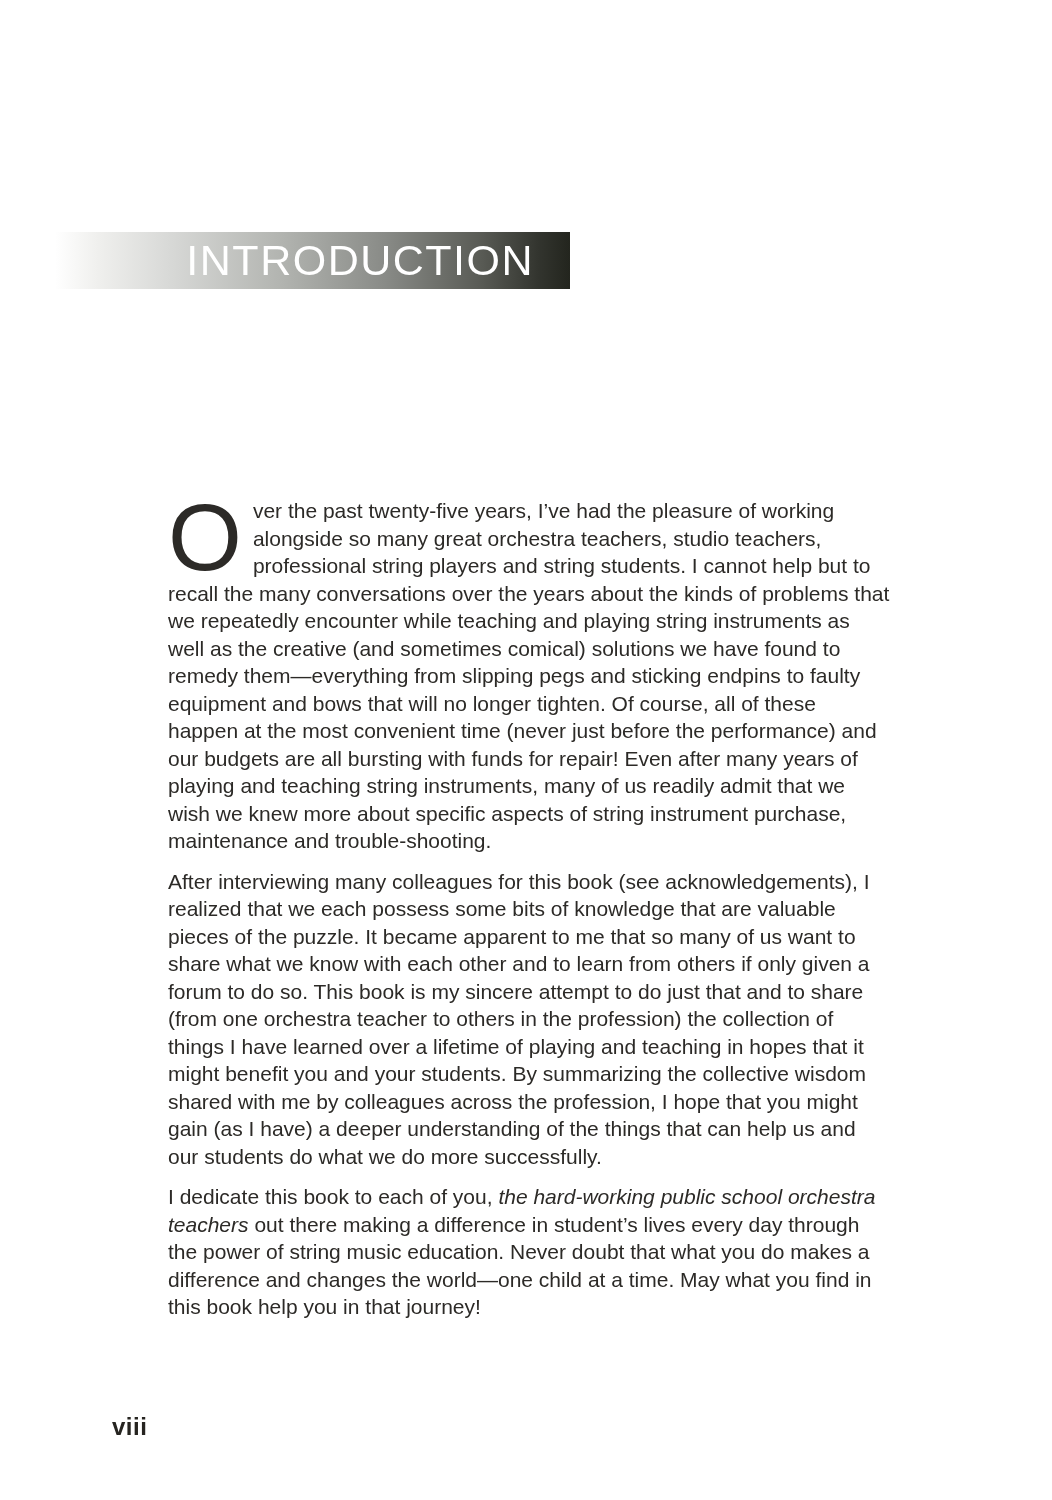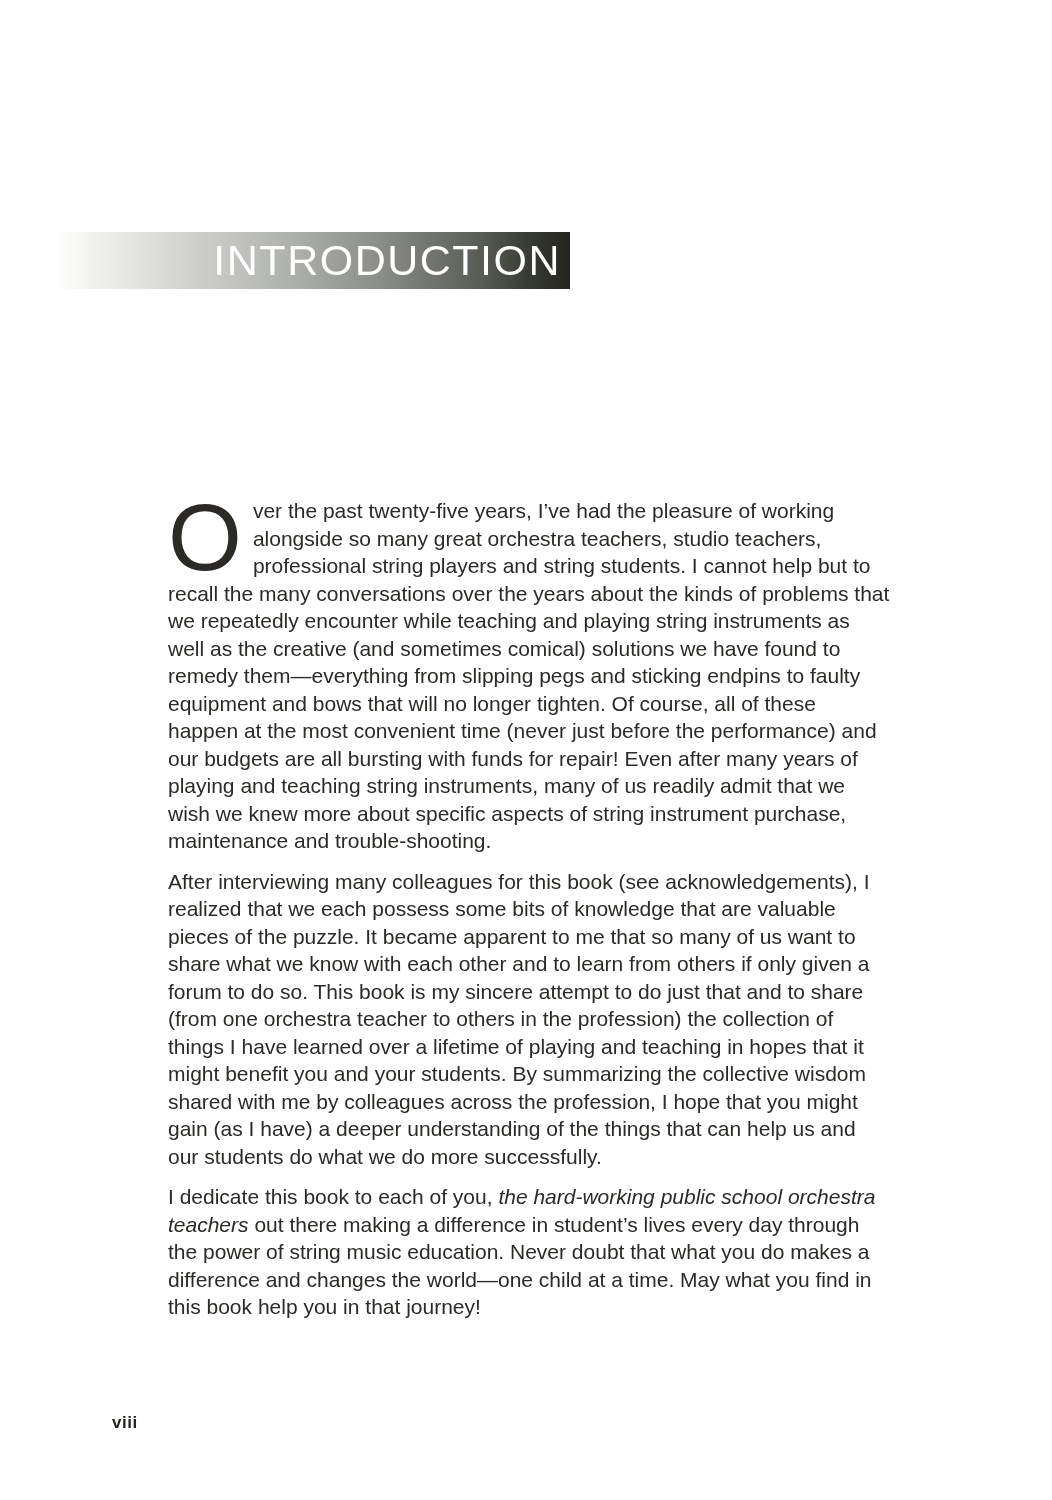--- a/index.html
+++ b/index.html
@@ -35,21 +35,21 @@
     display: flex;
     align-items: center;
     justify-content: flex-end;
   }
   .banner-title {
     color: var(--banner-text, #ffffff);
     font-size: 43px;
     font-weight: 300;
     letter-spacing: 1.5px;
     line-height: 57px;
-    padding-right: 9px;
+    padding-right: 36px;
     white-space: nowrap;
   }
 
   
   .body-text {
     position: absolute;
     left: 168px;
     top: 497px;
     width: 722px;
     color: var(--text-color, #2c2a27);
@@ -73,21 +73,21 @@
   }
   .seg-italic {
     font-style: italic;
   }
 
   
   .page-number {
     position: absolute;
     left: 112px;
     top: 1413px;
-    font-size: 17px;
+    font-size: 24px;
     font-weight: bold;
     color: var(--folio-color, #262420);
     letter-spacing: 0.5px;
   }
 </style>
 </head>
 <body>
 
 <div class="page" style="--page-bg: #ffffff; --banner-left: #ffffff; --banner-right: #23251e; --banner-text: #ffffff; --text-color: #2c2a27; --folio-color: #262420;">
 

